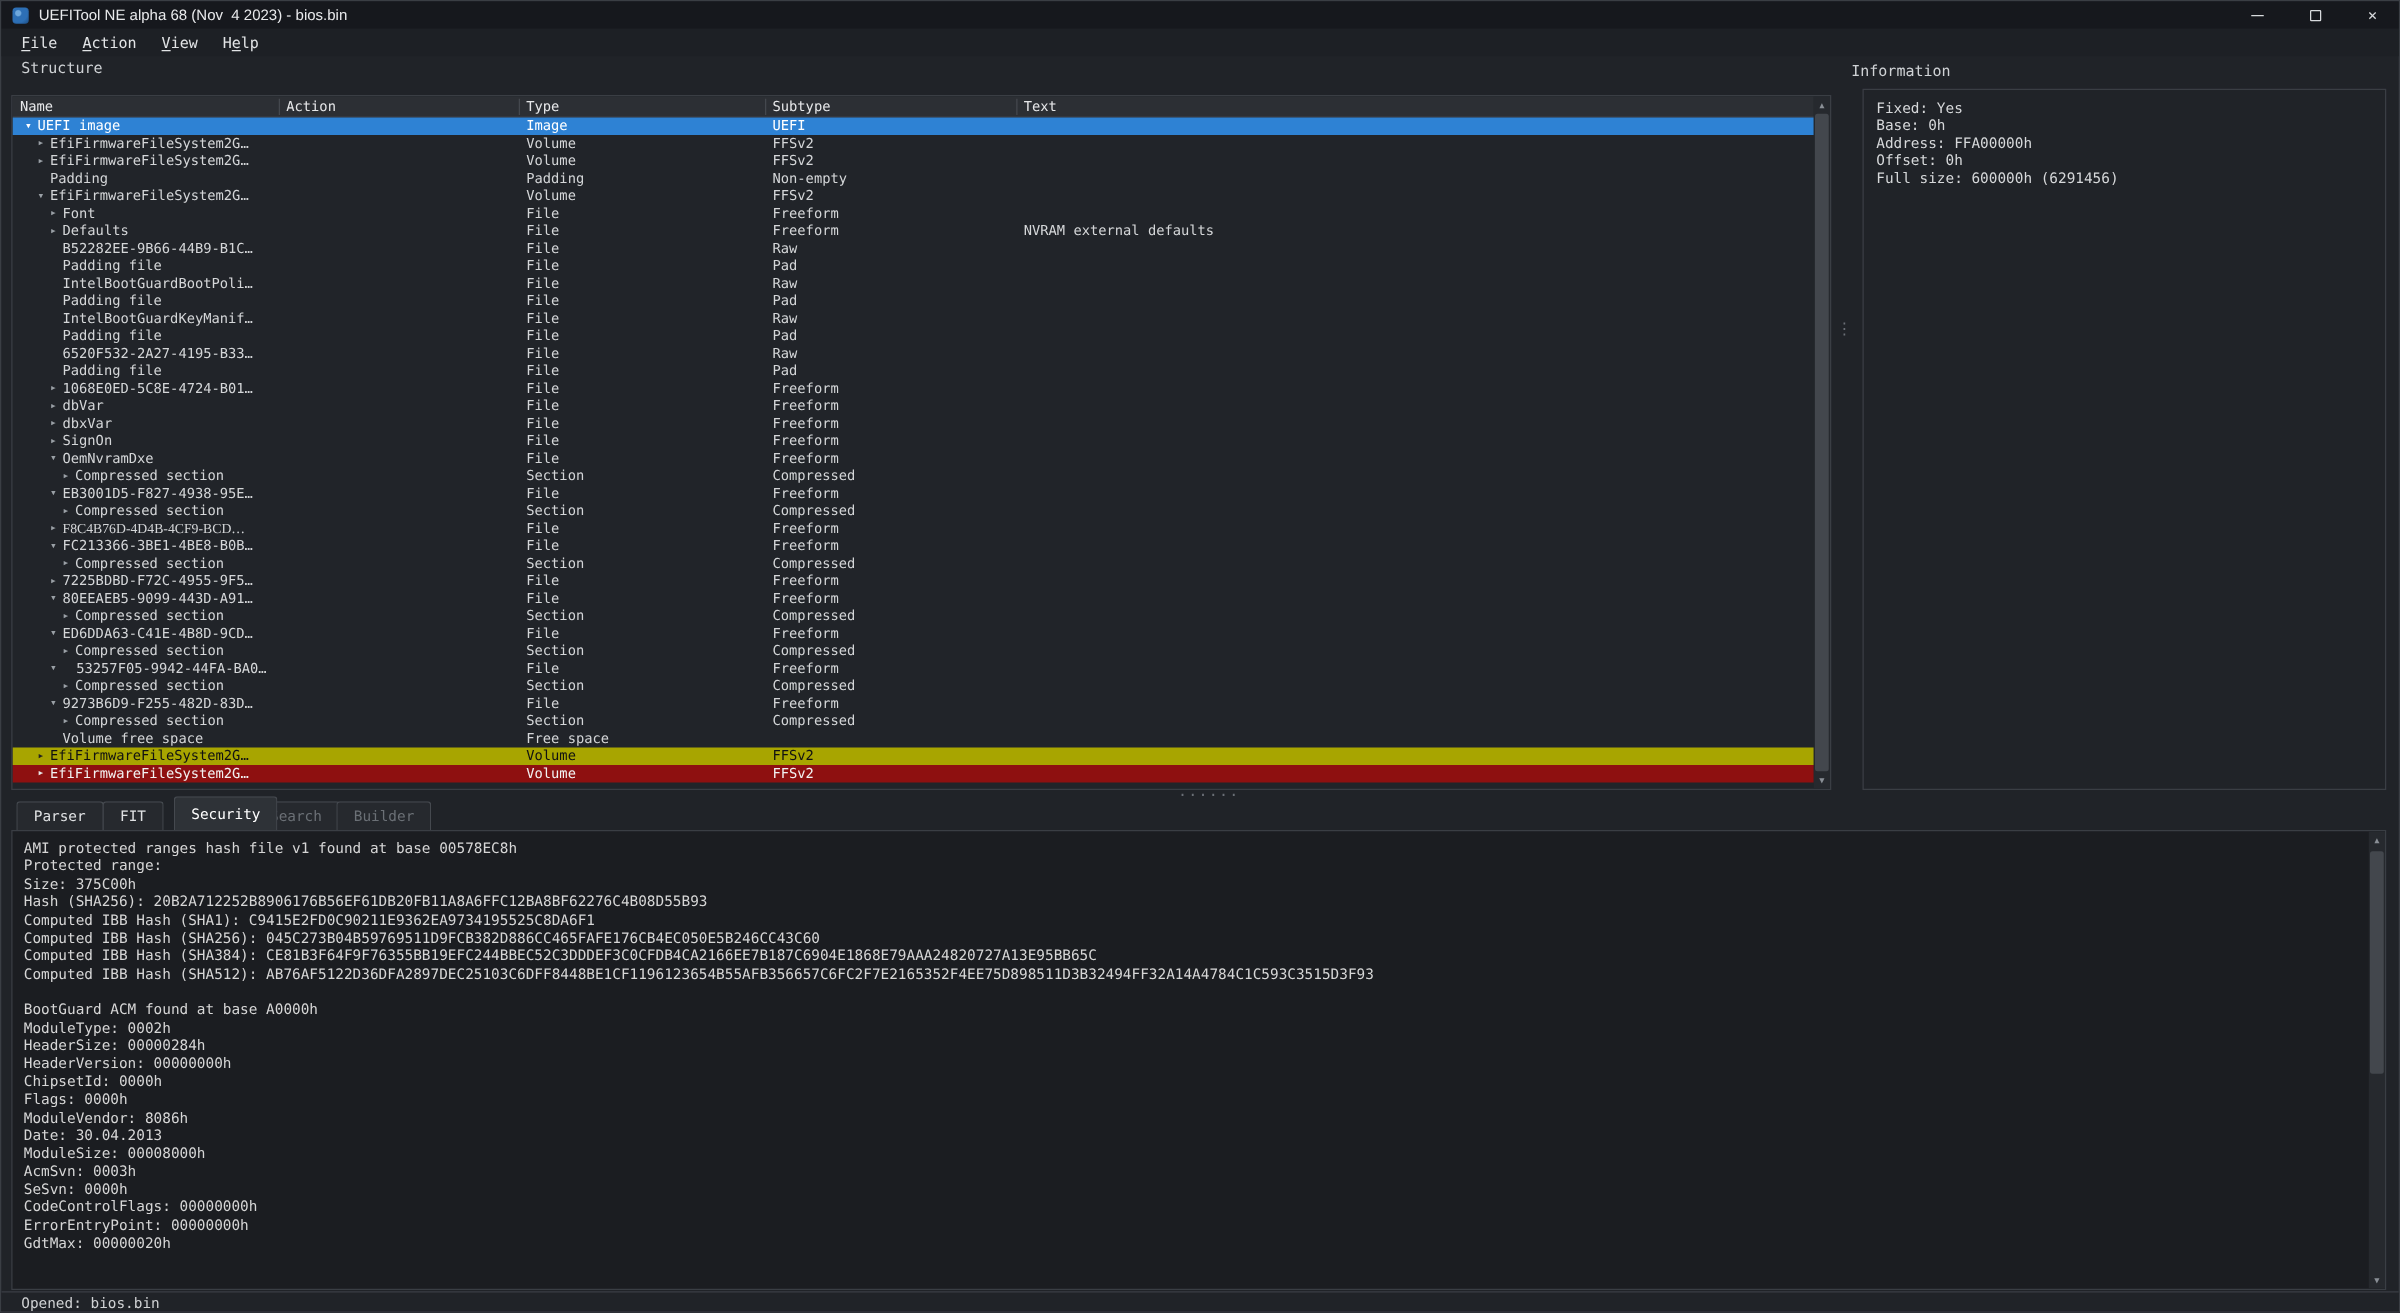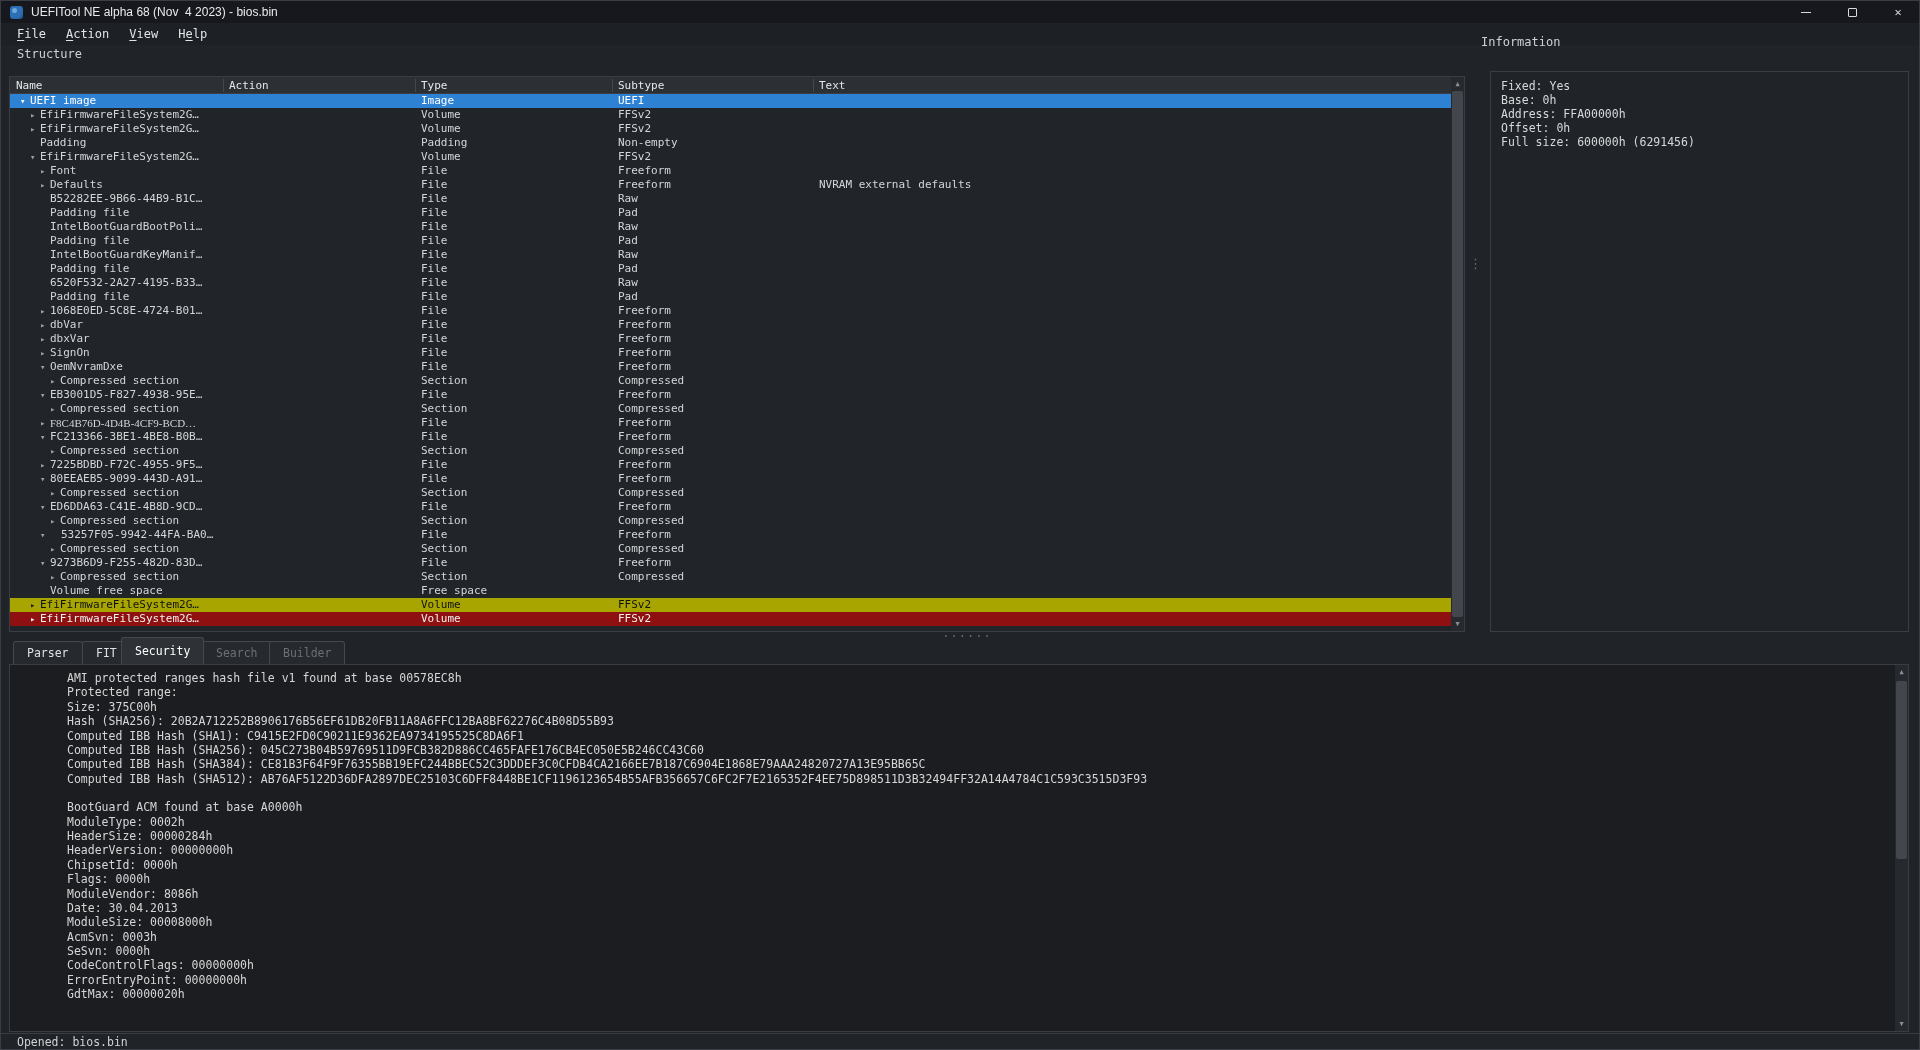--- a/index.html
+++ b/index.html
@@ -23,21 +23,21 @@
   .glyph-max { width:9px; height:9px; border:1px solid #d8dadd; border-radius:1px; display:block; }
   .glyph-close { font-size:12px; line-height:1; }
   
   .menubar { position:absolute; left:0; top:22px; width:1920px; height:22px;
     background:#1d2025; display:flex; align-items:center; padding-left:6px; }
   .menu-item { font-size:12px; color:#e2e4e6; padding:2px 10px; }
   .menu-item u { text-decoration:underline; text-underline-offset:2px; }
   
   .panel-label { position:absolute; font-size:12px; color:#cfd2d5; }
   #structure-label { left:16px; top:46px;text-align:center; }
-  #info-label { left:1480px; top:34px; }
+  #info-label { left:1480px; top:49px; }
   
   .tree-panel { position:absolute; left:8px; top:75px; width:1456px; height:556px;
     background:#212429; border:1px solid #3a3e44; overflow:hidden; }
   .tree-header { position:absolute; left:0; top:0; right:13px; height:17px;
     background:#2c2f34; border-bottom:1px solid #3a3e44; }
   .tree-header .hcell { position:absolute; top:0; height:17px; line-height:17px;
     font-size:11px; color:#e6e7e9; }
   .tree-header .hsep { position:absolute; top:2px; width:1px; height:13px; background:#44484e; }
   .tree-rows { position:absolute; left:0; top:17px; right:13px; bottom:0; }
   .trow { position:absolute; left:0; right:0; height:14px; line-height:14px; font-size:11px; }
@@ -62,21 +62,21 @@
   
   .tabbar { position:absolute; left:8px; top:636px; width:1900px; height:27px; }
   .tab { position:absolute; bottom:0; height:23px; background:#26292e; border:1px solid #45494f;
     border-bottom:none; border-radius:3px 3px 0 0; font-size:11.5px; color:#dfe1e3;
     display:flex; align-items:center; justify-content:center; padding:0 13px; }
   .tab.active { height:27px; background:#2e3237; color:#ffffff; z-index:3; }
   .tab.disabled { color:#6b7076; }
   
   .security-pane { position:absolute; left:8px; top:663px; width:1900px; height:368px;
     background:#1b1d21; border:1px solid #3a3e44; overflow:hidden; }
-  .sec-text { position:absolute; left:9px; top:6px; right:16px; bottom:0; overflow:hidden;margin-left:48px; }
+  .sec-text { position:absolute; left:9px; top:6px; right:16px; bottom:0; overflow:hidden; }
   .sec-line { font-size:11.5px; line-height:14.37px; color:#d6d6d6; white-space:pre; min-height:14.37px; }
   
   .statusbar { position:absolute; left:0; top:1032px; width:1920px; height:17px;
     border-top:1px solid #3a3e44; background:#202328; display:flex; align-items:center; }
   .status-text { font-size:11.5px; color:#d0d2d4; margin-left:16px; }
 </style>
 </head>
 <body>
 
 <div class="titlebar">
@@ -427,21 +427,21 @@
     <div class="info-line">Fixed: Yes</div>
     <div class="info-line">Base: 0h</div>
     <div class="info-line">Address: FFA00000h</div>
     <div class="info-line">Offset: 0h</div>
     <div class="info-line">Full size: 600000h (6291456)</div>
   </div>
 
 <div class="tabbar" id="tabbar">
     <div class="tab" style="left: 4px;">Parser</div>
     <div class="tab" style="left: 73px;">FIT</div>
-    <div class="tab active" style="left: 112px; margin-top: 48px;">Security</div>
+    <div class="tab active" style="left: 130px; margin-top: 48px;">Security</div>
     <div class="tab disabled" style="left: 193px;">Search</div>
     <div class="tab disabled" style="left: 260px;">Builder</div>
   </div>
 
 <div class="security-pane">
   <div class="sec-text" id="sec-text">
       <div class="sec-line">AMI protected ranges hash file v1 found at base 00578EC8h</div>
       <div class="sec-line">Protected range:</div>
       <div class="sec-line">Size: 375C00h</div>
       <div class="sec-line">Hash (SHA256): 20B2A712252B8906176B56EF61DB20FB11A8A6FFC12BA8BF62276C4B08D55B93</div>

